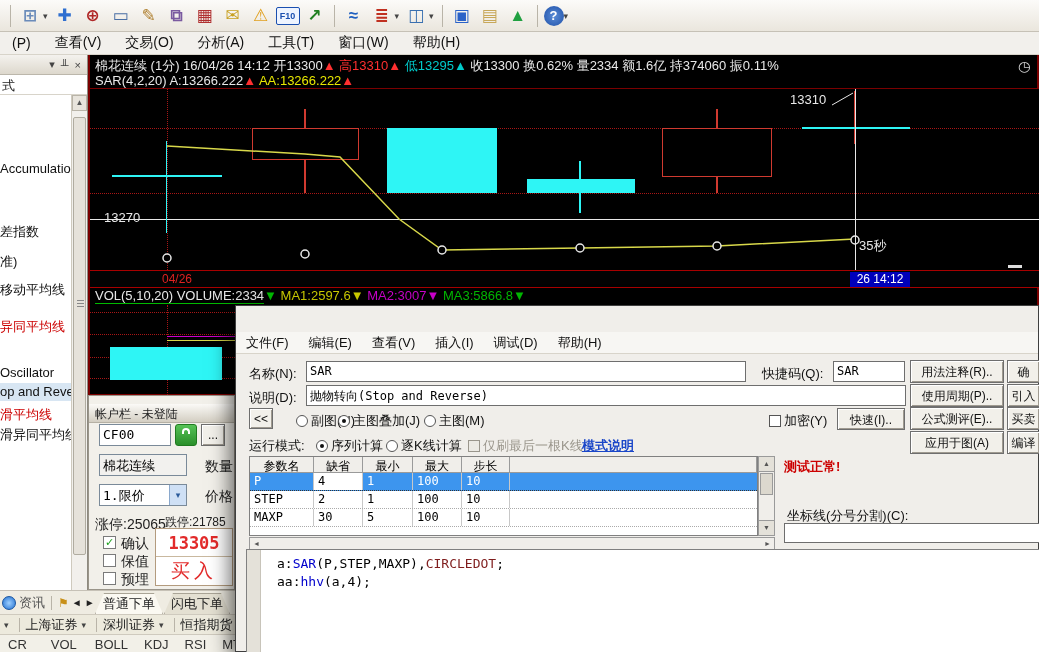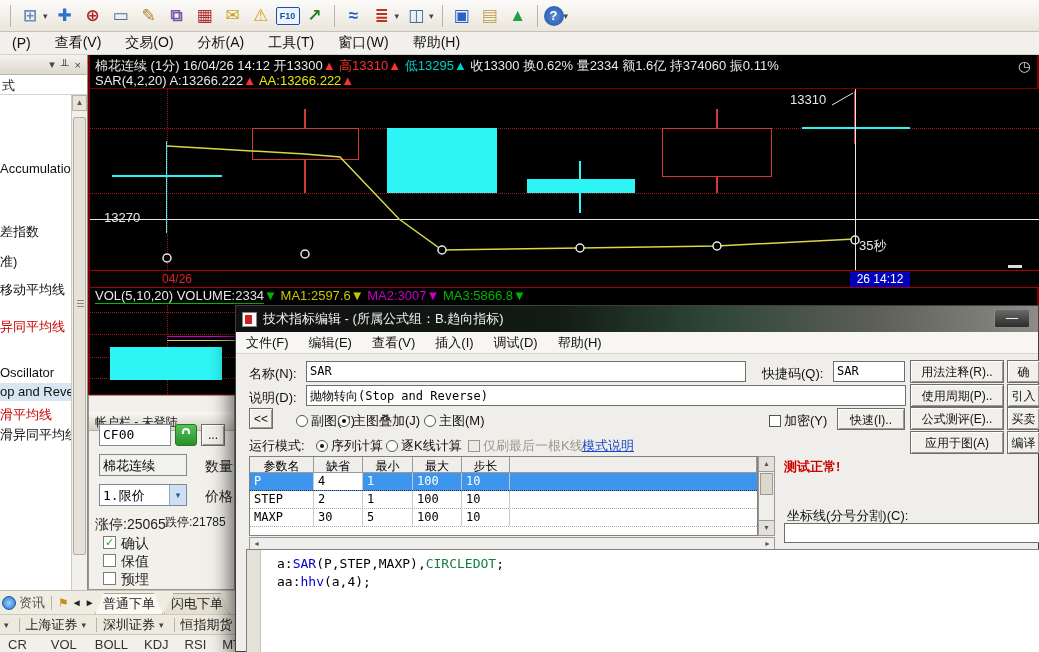--- a/index.html
+++ b/index.html
@@ -45,21 +45,21 @@
   .hbar-cyan{position:absolute;height:2px;background:#2ef5f5;}
   .crosshair-v{position:absolute;width:1px;background:#e8e8e8;}
   .lbl{position:absolute;color:#e8e8e8;font-size:13px;white-space:nowrap;}
   .axis{position:absolute;left:0;top:215px;width:951px;height:18px;background:#030303;border-top:1px solid #a80000;border-bottom:1px solid #a80000;}
   .timebox{position:absolute;left:760px;top:1px;width:60px;height:15px;background:#0000bb;color:#fff;font-size:12px;text-align:center;line-height:15px;}
   .vol-header{position:absolute;left:0;top:233px;width:951px;height:17px;font-size:13px;white-space:nowrap;padding-left:5px;}
   .vol-body{position:absolute;left:0;top:250px;width:951px;height:90px;border-bottom:1px solid #7a0000;}
 
   
   .account{left:88px;top:395px;width:147px;height:195px;background:#f2f0ea;border:1px solid #9a958a;}
-  .ac-title{position:absolute;left:0;top:16px;width:100%;height:18px;background:linear-gradient(#fbfaf7,#d3cec2);border-bottom:1px solid #b5b0a4;font-size:12px;padding:2px 0 16px 6px;color:#222;}
+  .ac-title{position:absolute;left:0;top:8px;width:100%;height:18px;background:linear-gradient(#fbfaf7,#d3cec2);border-bottom:1px solid #b5b0a4;font-size:12px;padding:2px 0 16px 6px;color:#222;}
   .field{position:absolute;background:#fff;border:1px solid #7a8a99;font-size:13px;padding:2px 3px;font-family:"DejaVu Sans Mono",monospace;}
   .field.ro{background:#f2f1ee;font-family:"Liberation Sans",sans-serif;}
   .smalllbl{position:absolute;font-size:14px;color:#222;}
   .cb{position:absolute;width:13px;height:13px;background:#fff;border:1px solid #7a7a7a;font-size:11px;line-height:11px;text-align:center;color:#1da11d;font-weight:bold;}
   .pricebox{position:absolute;left:66px;top:132px;width:78px;height:58px;background:#fff;border:1px solid #b39b7e;}
   .pb-top{height:28px;border-bottom:1px solid #c9b89f;color:#e22a2a;font-size:17px;font-weight:bold;text-align:center;line-height:28px;font-family:"DejaVu Sans Mono",monospace;}
   .pb-buy{height:28px;color:#e22a2a;font-size:19px;text-align:center;line-height:28px;letter-spacing:4px;}
 
   
   .bottomleft{left:0;top:590px;width:235px;height:62px;background:#efece2;border-top:1px solid #c6c1b6;}
@@ -79,21 +79,21 @@
   .minbtn{position:absolute;right:8px;top:3px;width:36px;height:19px;background:linear-gradient(#6a6a6a,#2c2c2c);border:1px solid #8a8a8a;border-radius:2px;color:#fff;text-align:center;line-height:16px;font-size:12px;}
   .dlg-menu{position:absolute;left:0;top:26px;width:100%;height:22px;background:#f7f6f3;border-bottom:1px solid #d8d4ca;display:flex;align-items:center;}
   .dlg-menu span{padding:2px 10px;font-size:13px;color:#111;}
   .dlabel{position:absolute;font-size:13px;color:#111;white-space:nowrap;}
   .dinput{position:absolute;background:#fff;border:1px solid #6e6e6e;font-size:12px;font-family:"DejaVu Sans Mono",monospace;padding:2px 3px;white-space:nowrap;overflow:hidden;}
   .dbtn{position:absolute;background:#f2f0ea;border:1px solid #6e6e6e;box-shadow:inset 1px 1px 0 #fff,inset -1px -1px 0 #9f9a90;font-size:12px;text-align:center;color:#111;padding-top:3px;white-space:nowrap;overflow:hidden;}
   .rad{display:inline-block;width:12px;height:12px;border-radius:50%;background:#fff;border:1px solid #555;vertical-align:-2px;margin-right:3px;position:relative;}
   .rad.on::after{content:"";position:absolute;left:3px;top:3px;width:4px;height:4px;border-radius:50%;background:#111;}
   .dcb{display:inline-block;width:12px;height:12px;background:#fff;border:1px solid #555;vertical-align:-2px;margin-right:3px;}
   .dcb.dis{background:#eceae4;border-color:#9a968c;}
-  .link{color:#1a46c8;text-decoration:underline;}
+  .link{color:#1a46c8;text-decoration:underline;font-weight:bold;}
   .ptable{position:absolute;left:13px;top:150px;width:509px;height:80px;background:#fff;border:1px solid #808080;font-size:12px;font-family:"DejaVu Sans Mono",monospace;}
   .prow{display:flex;height:18px;border-bottom:1px dotted #aaa;}
   .prow.hdr{height:16px;background:#f0eeea;font-family:"Liberation Sans",sans-serif;border-bottom:1px solid #9a9a9a;}
   .pcell{border-right:1px solid #c8c8c8;padding:1px 4px;overflow:hidden;white-space:nowrap;}
   .prow.hdr .pcell{border-right:1px solid #9a9a9a;text-align:center;}
   .prow.sel{background:#3d95ee;color:#fff;border-bottom:1px dotted #333;}
   .prow.sel .pcell.edit{background:#fff;color:#000;}
   .c1{width:64px}.c2{width:49px}.c3{width:50px}.c4{width:49px}.c5{width:48px}.c6{flex:1;border-right:none}
   .vscroll{position:absolute;left:522px;top:150px;width:17px;height:80px;background:#f0eeea;border:1px solid #9a9a9a;}
   .vs-btn{height:15px;background:#e4e1d9;border-bottom:1px solid #9a9a9a;text-align:center;font-size:7px;color:#555;line-height:14px;}
@@ -256,20 +256,24 @@
   <div style="position:absolute;left:80px;top:89px;width:17px;height:20px;background:#cfe0f5;border-left:1px solid #8aa8cc;color:#2a5a9a;font-size:9px;text-align:center;line-height:20px;">▾</div>
   <span class="smalllbl" style="left:116px;top:92px;">价格</span>
   <span class="smalllbl" style="left:6px;top:120px;font-size:14px;">涨停:25065</span>
   <span class="smalllbl" style="left:76px;top:118px;font-size:12px;">跌停:21785</span>
   <div class="cb" style="left:14px;top:140px;">✓</div>
   <span class="smalllbl" style="left:32px;top:139px;">确认</span>
   <div class="cb" style="left:14px;top:158px;color:transparent;"></div>
   <span class="smalllbl" style="left:32px;top:157px;">保值</span>
   <div class="cb" style="left:14px;top:176px;color:transparent;"></div>
   <span class="smalllbl" style="left:32px;top:175px;">预埋</span>
+  <div class="pricebox">
+    <div class="pb-top">13305</div>
+    <div class="pb-buy">买入</div>
+  </div>
 </div>
 
 <div class="abs bottomleft">
   <div class="bl-row1">
     <div class="globe"></div>
     <span>资讯</span>
     <div class="bl-sep"></div>
     <span style="color:#c89018;font-size:12px;">⚑</span>
     <span style="color:#222;font-size:10px;margin:0 3px;">◄</span>
     <span style="color:#222;font-size:10px;">►</span>
@@ -296,25 +300,20 @@
       <div class="bl-sep"></div>
     <span style="padding:0 2px;">KDJ</span>
       <div class="bl-sep"></div>
     <span style="padding:0 2px;">RSI</span>
       <div class="bl-sep"></div>
     <span style="padding:0 2px;">MTM</span>
   </div>
 </div>
 
 <div class="abs dialog">
-  <div class="dlg-title">
-    <div class="dlg-icon"></div>
-    <span>技术指标编辑 - (所属公式组：B.趋向指标)</span>
-    <div class="minbtn">—</div>
-  </div>
   <div class="dlg-menu">
     <span>文件(F)</span>
     <span>编辑(E)</span>
     <span>查看(V)</span>
     <span>插入(I)</span>
     <span>调试(D)</span>
     <span>帮助(H)</span>
   </div>
 
   <span class="dlabel" style="left:13px;top:59px;">名称(N):</span>
@@ -389,16 +388,16 @@
     <span style="position:absolute;left:3px;top:2px;">◄</span>
     <span style="position:absolute;right:3px;top:2px;">►</span>
   </div>
 
   <span class="dlabel status-red" style="left:548px;top:152px;">测试正常!</span>
   <span class="dlabel" style="left:551px;top:201px;">坐标线(分号分割)(C):</span>
   <div class="dinput" style="left:548px;top:217px;width:256px;height:20px;"></div>
 
   <div class="codearea">
     <div class="gutter"></div>
-    <div class="codeln" style="top:6px;"><span style="color: rgb(0, 0, 0);">a:</span><span style="color: rgb(0, 0, 204);">SAR</span><span style="color: rgb(0, 0, 0);">(P,STEP,MAXP),</span><span style="color: #15803d;">CIRCLEDOT</span><span style="color: rgb(0, 0, 0);">;</span></div>
+    <div class="codeln" style="top:6px;"><span style="color: rgb(0, 0, 0);">a:</span><span style="color: rgb(0, 0, 204);">SAR</span><span style="color: rgb(0, 0, 0);">(P,STEP,MAXP),</span><span style="color: #7f1d1d;">CIRCLEDOT</span><span style="color: rgb(0, 0, 0);">;</span></div>
     <div class="codeln" style="top:24px;"><span style="color: rgb(0, 0, 0);">aa:</span><span style="color: rgb(0, 0, 204);">hhv</span><span style="color: rgb(0, 0, 0);">(a,4);</span></div>
   </div>
 </div>
 
 </body></html>

